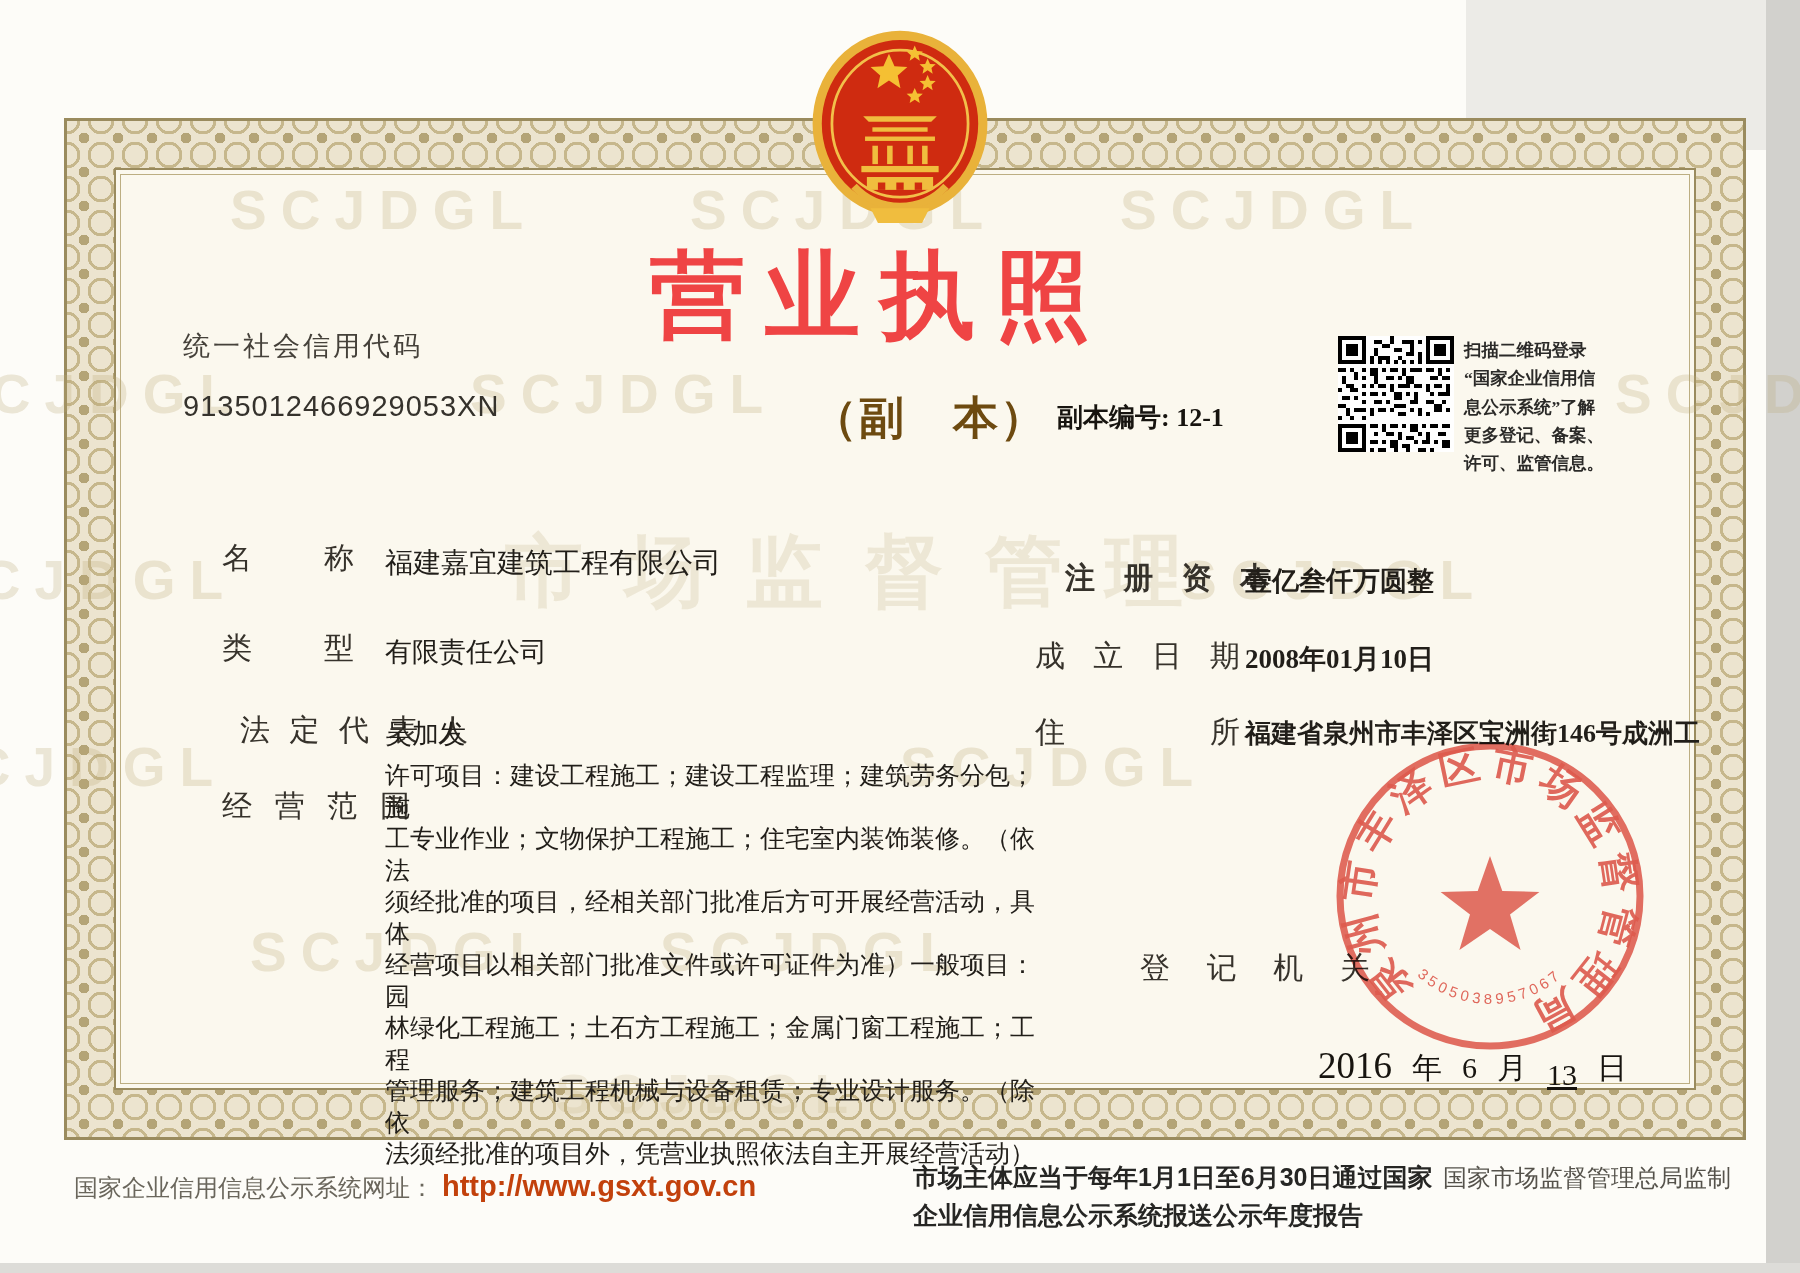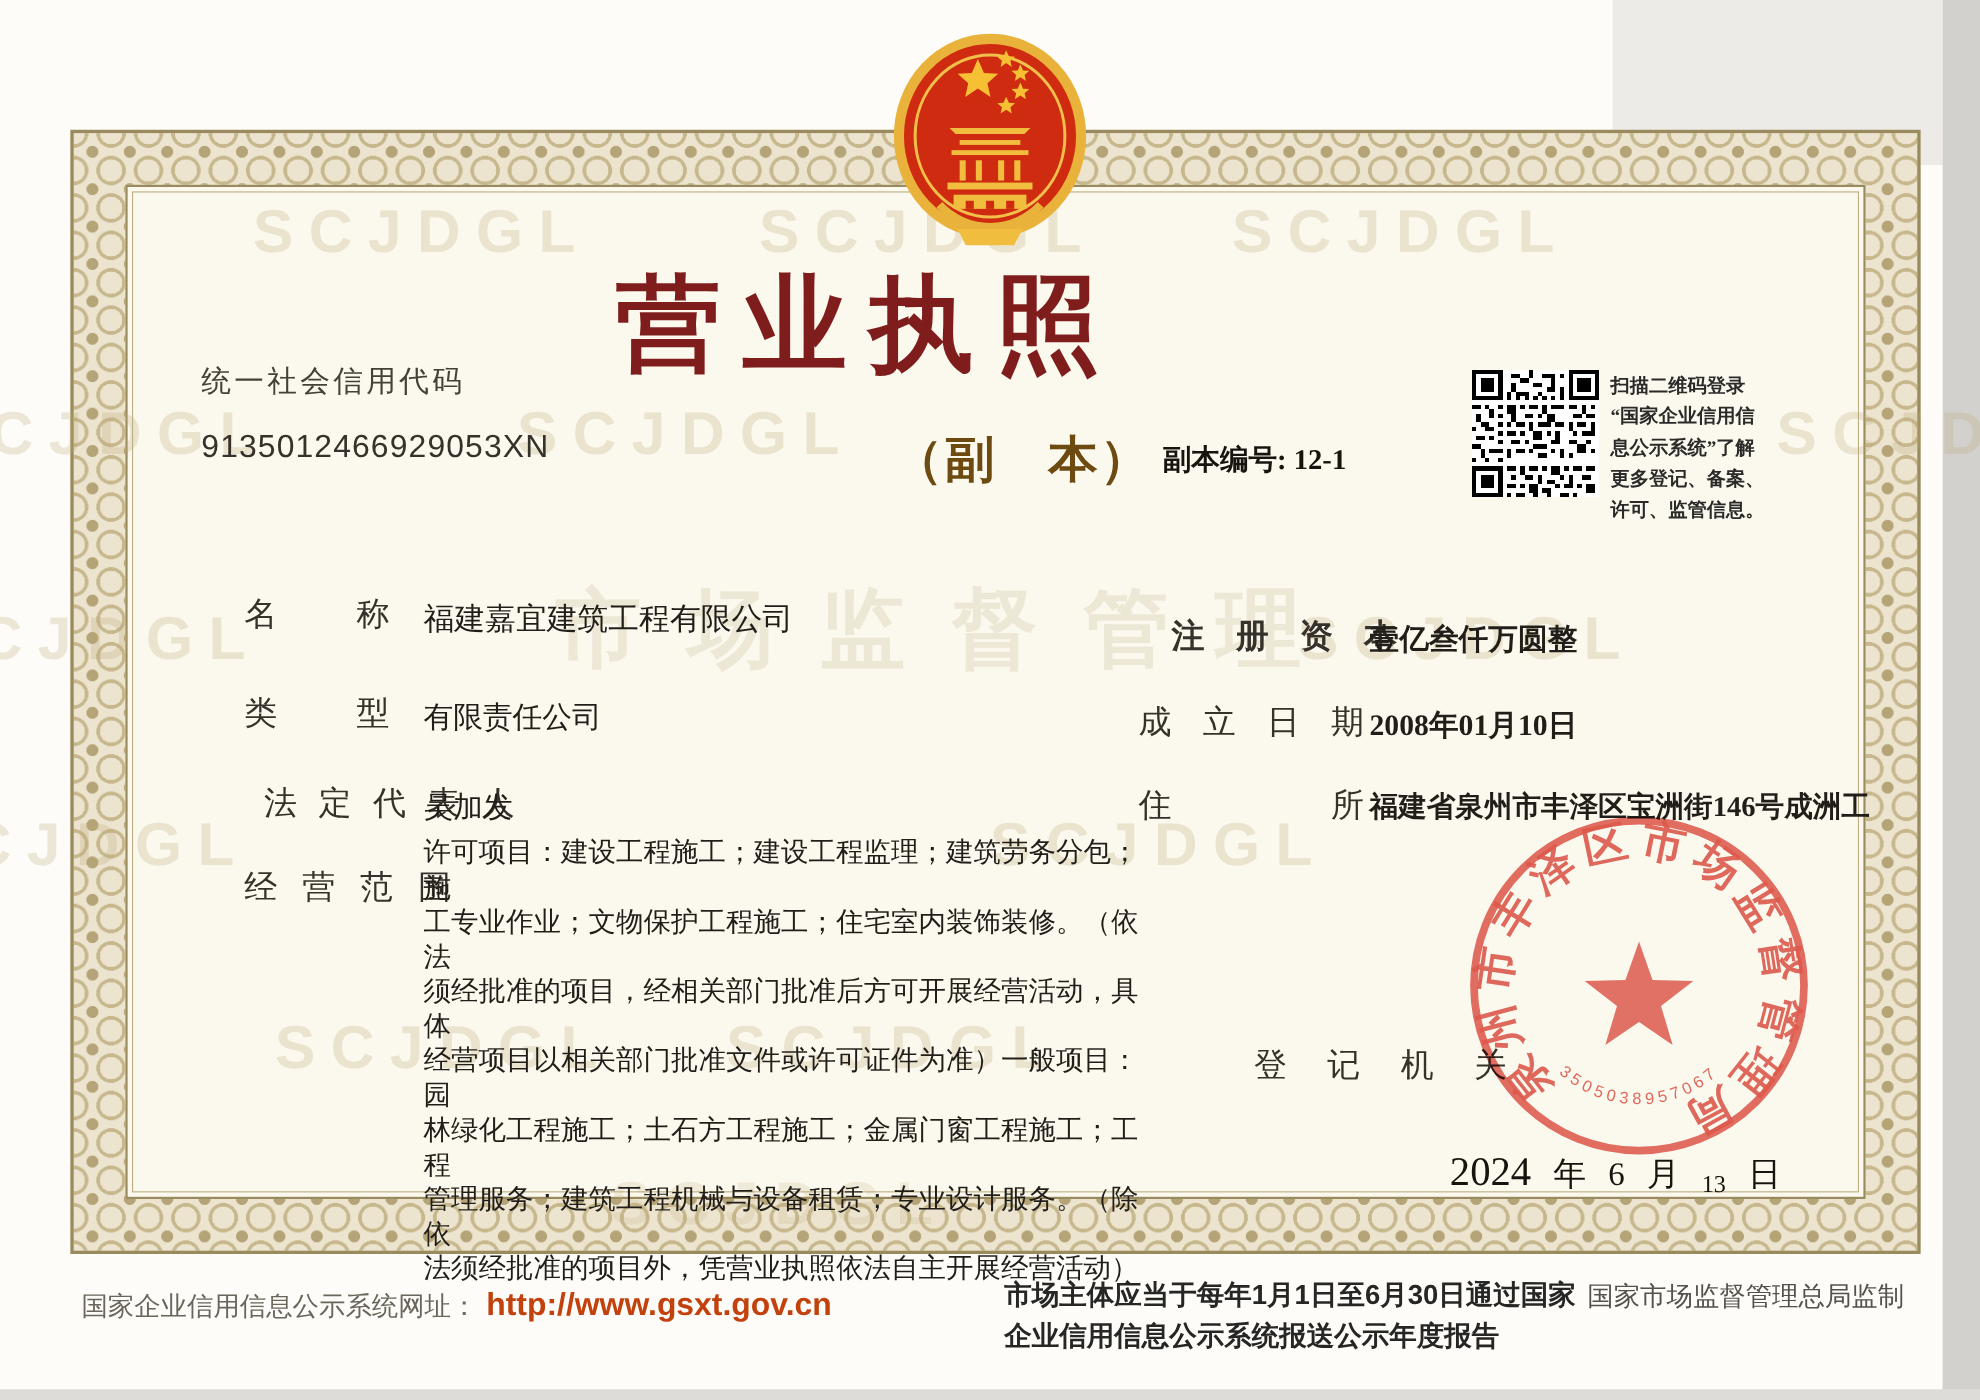--- a/index.html
+++ b/index.html
@@ -31,23 +31,23 @@
   .wm-m{left:555px;top:1062px;color:rgba(186,166,114,0.18)}
   .wm-center{position:absolute;left:505px;top:520px;z-index:1;font-size:78px;font-weight:bold;
       letter-spacing:42px;color:rgba(186,166,114,0.20);white-space:nowrap;}
   
   .emblem{position:absolute;left:808px;top:26px;width:184px;height:210px;z-index:4;}
   
   .credit-label{position:absolute;left:183px;top:328px;z-index:2;font-size:27px;
       letter-spacing:3px;color:#45413a;}
   .credit-code{position:absolute;left:183px;top:390px;z-index:2;font-size:29px;
       font-family:"Liberation Sans",sans-serif;color:#35322c;letter-spacing:1px;}
-  .title{position:absolute;left:560px;top:248px;width:640px;z-index:2;
+  .title{position:absolute;left:560px;top:248px;width:640px;z-index:2;text-align:center;
       font-family:"Liberation Sans",sans-serif;font-weight:bold;font-size:95px;line-height:1;
-      letter-spacing:20px;color:#7f1d1d;}
+      letter-spacing:20px;color:#ef4444;}
   .subtitle{position:absolute;left:812px;top:396px;z-index:2;display:flex;align-items:flex-end;gap:10px;}
   .copy-label{font-size:45px;font-weight:bold;color:#6d4a10;line-height:1;letter-spacing:2px;text-align:center;}
   .copy-number{font-size:26px;font-weight:bold;color:#17140f;padding-bottom:6px;}
   
   .qr{position:absolute;left:1338px;top:336px;width:116px;height:116px;z-index:2;}
   .qr-caption{position:absolute;left:1464px;top:336px;width:180px;z-index:2;font-size:17.5px;
       line-height:1.62;font-weight:bold;color:#2b2a28;}
   
   .label{position:absolute;z-index:2;font-size:30px;color:#36322b;text-align:justify;
       text-align-last:justify;}
@@ -66,21 +66,21 @@
   .lab-estdate{left:1035px;top:636px;width:205px;}
   .val-estdate{left:1245px;top:641px;font-weight:bold;}
   .lab-addr{left:1035px;top:712px;width:205px;}
   .val-addr{left:1245px;top:714px;width:455px;font-size:26px;line-height:40px;font-weight:bold;}
   .lab-authority{left:1140px;top:948px;width:230px;}
   
   .issue-date{position:absolute;left:1318px;top:1044px;z-index:2;display:flex;
       align-items:baseline;gap:20px;color:#17140f;}
   .issue-date .num{font-size:37px;}
   .issue-date .unit{font-size:30px;}
-  .issue-date .day-num{font-size:22px;position:relative;top:7px;}
+  .issue-date .day-num{font-size:30px;position:relative;top:7px;text-decoration:underline;}
   
   .seal{position:absolute;left:1330px;top:736px;width:320px;height:320px;z-index:3;
       mix-blend-mode:multiply;opacity:.92;}
   
   .footer-left{position:absolute;left:74px;top:1170px;z-index:2;white-space:nowrap;}
   .site-label{font-size:24px;color:#6a665c;margin-top:44px;}
   .site-url{font-size:29px;font-weight:bold;color:#c2410c;
       font-family:"Liberation Sans",sans-serif;margin-left:8px;}
   .footer-mid{position:absolute;left:913px;top:1158px;width:600px;z-index:2;font-size:25px;
       font-weight:bold;color:#262624;line-height:38px;font-family:"Liberation Sans",sans-serif;}
@@ -317,21 +317,21 @@
   <div class="value val-estdate">2008年01月10日</div>
 
   <div class="label lab-addr">住所</div>
   <div class="value val-addr">
     <div>福建省泉州市丰泽区宝洲街146号成洲工</div>
   </div>
 
   <div class="label lab-authority">登记机关</div>
 
   <div class="issue-date">
-    <span class="num">2024</span>
+    <span class="num">2016</span>
     <span class="unit">年</span>
     <span class="unit">6</span>
     <span class="unit">月</span>
     <span class="day-num">13</span>
     <span class="unit">日</span>
   </div>
 
   <svg class="seal" viewBox="0 0 320 320">
     <defs>
       <path id="sealArc" d="M160,160 m-118,0 a118,118 0 1,1 236,0 a118,118 0 1,1 -236,0"></path>

